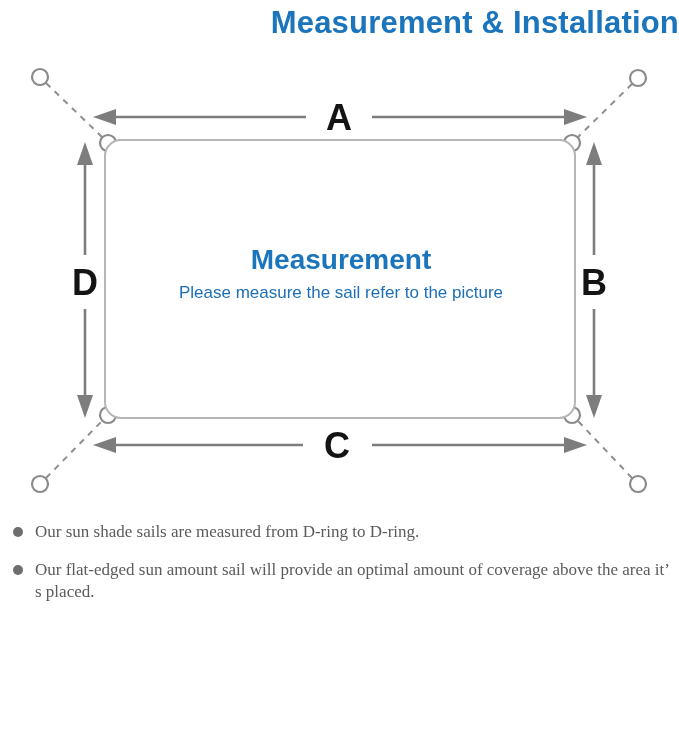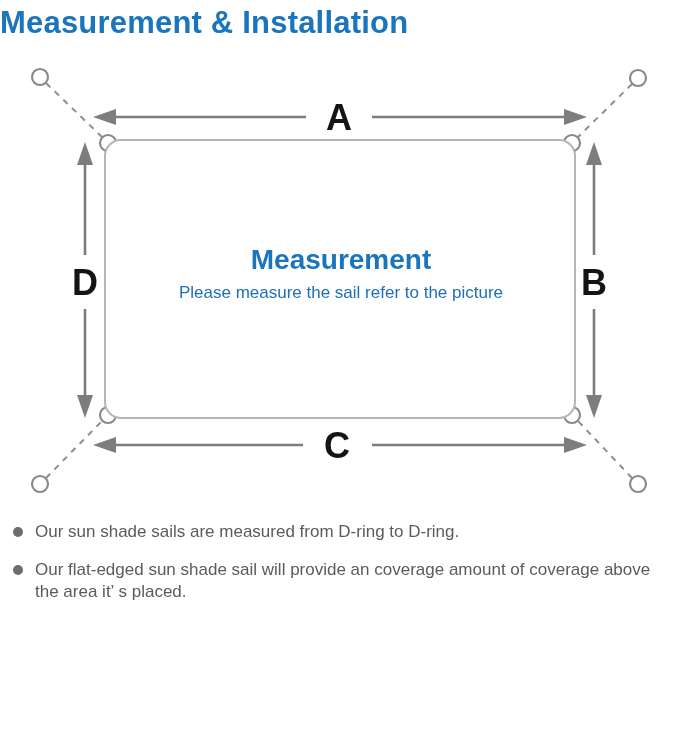--- a/index.html
+++ b/index.html
@@ -3,33 +3,33 @@
 <meta charset="utf-8">
 <style>
   html,body{margin:0;padding:0;background:#ffffff;}
   body{
     width:679px;height:739px;overflow:hidden;position:relative;
     font-family:"Liberation Sans", sans-serif;
     -webkit-font-smoothing:antialiased;
   }
   .page-title{
     margin:0;padding-top:5px;height:50px;
-    text-align:left;
+    text-align:right;
     font-size:31px;font-weight:700;letter-spacing:0.2px;
     color:#1b75bc;
   }
   .diagram-wrap{width:679px;height:460px;position:relative;}
   svg{display:block;}
   .notes{
     list-style:none;margin:6px 0 0 0;padding:0 4px 0 11px;
   }
   .notes li{
     display:flex;align-items:flex-start;
     margin-bottom:15px;
-    color:#5b5b5b;font-size:17px;line-height:1.33;
+    color:#5b5b5b;font-size:17px;line-height:1.33;font-family:Liberation Serif, serif;
   }
   .bullet{
     flex:0 0 auto;width:10px;height:10px;border-radius:50%;
     background:#6e6e6e;margin:6px 12px 0 2px;
   }
   .note-text{flex:1 1 auto;}
   .dim-label{font-size:36px;font-weight:700;fill:#141414;font-family:"Liberation Sans",sans-serif;}
   .center-title{font-size:28px;font-weight:700;fill:#1b75bc;font-family:"Liberation Sans",sans-serif;}
   .center-sub{font-size:17px;fill:#1d6fb7;font-family:"Liberation Sans",sans-serif;}
 </style>
@@ -97,15 +97,15 @@
   </svg>
 </div>
 
 <ul class="notes">
   <li>
     <span class="bullet"></span>
     <span class="note-text">Our sun shade sails are measured from D-ring to D-ring.</span>
   </li>
   <li>
     <span class="bullet"></span>
-    <span class="note-text">Our flat-edged sun shade sail will provide an coverage amount of coverage above the area it’ s placed.</span>
+    <span class="note-text">Our flat-edged sun amount sail will provide an optimal amount of coverage above the area it’ s placed.</span>
   </li>
 </ul>
 
 </body></html>

